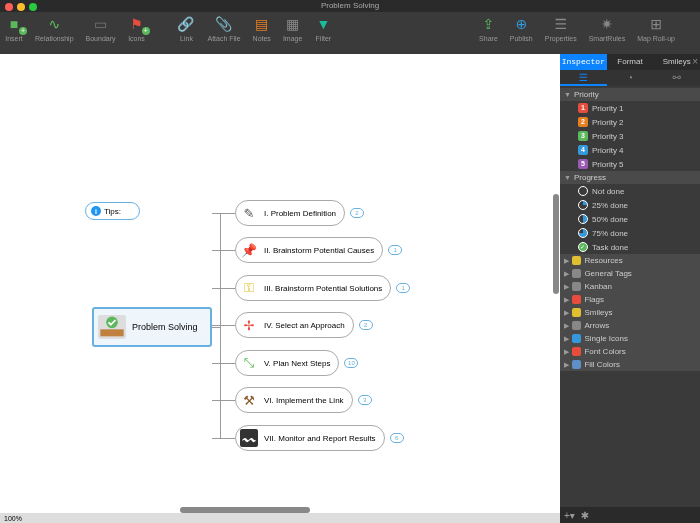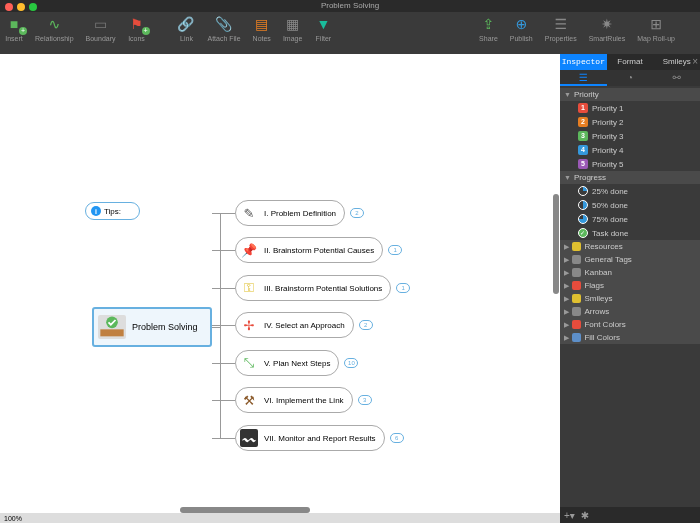--- a/index.html
+++ b/index.html
@@ -240,20 +240,24 @@
       </div>
       <div class="tree-item">
         <span class="badge-sq" style="background:#9b59b6">5</span>
         <span>Priority 5</span>
       </div>
       <div class="tree-group">
         <span class="tri">▼</span>
         <span>Progress</span>
       </div>
       <div class="tree-item">
+        <span class="prog-circ" style="background:;"></span>
+        <span>Not done</span>
+      </div>
+      <div class="tree-item">
         <span class="prog-circ" style="background:;background:conic-gradient(#3498db 90deg,transparent 0);"></span>
         <span>25% done</span>
       </div>
       <div class="tree-item">
         <span class="prog-circ" style="background:;background:conic-gradient(#3498db 180deg,transparent 0);"></span>
         <span>50% done</span>
       </div>
       <div class="tree-item">
         <span class="prog-circ" style="background:;background:conic-gradient(#3498db 270deg,transparent 0);"></span>
         <span>75% done</span>
@@ -289,20 +293,25 @@
         <span style="width:9px;height:9px;background:#e0c030;border-radius:2px;display:inline-block"></span>
         <span>Smileys</span>
       </div>
       <div class="tree-group">
         <span class="tri">▶</span>
         <span style="width:9px;height:9px;background:#888;border-radius:2px;display:inline-block"></span>
         <span>Arrows</span>
       </div>
       <div class="tree-group">
         <span class="tri">▶</span>
+        <span style="width:9px;height:9px;background:#3498db;border-radius:2px;display:inline-block"></span>
+        <span>Single Icons</span>
+      </div>
+      <div class="tree-group">
+        <span class="tri">▶</span>
         <span style="width:9px;height:9px;background:#e74c3c;border-radius:2px;display:inline-block"></span>
         <span>Font Colors</span>
       </div>
       <div class="tree-group">
         <span class="tri">▶</span>
         <span style="width:9px;height:9px;background:#5d8fc9;border-radius:2px;display:inline-block"></span>
         <span>Fill Colors</span>
       </div>
     </div>
   <div class="panel-footer">

